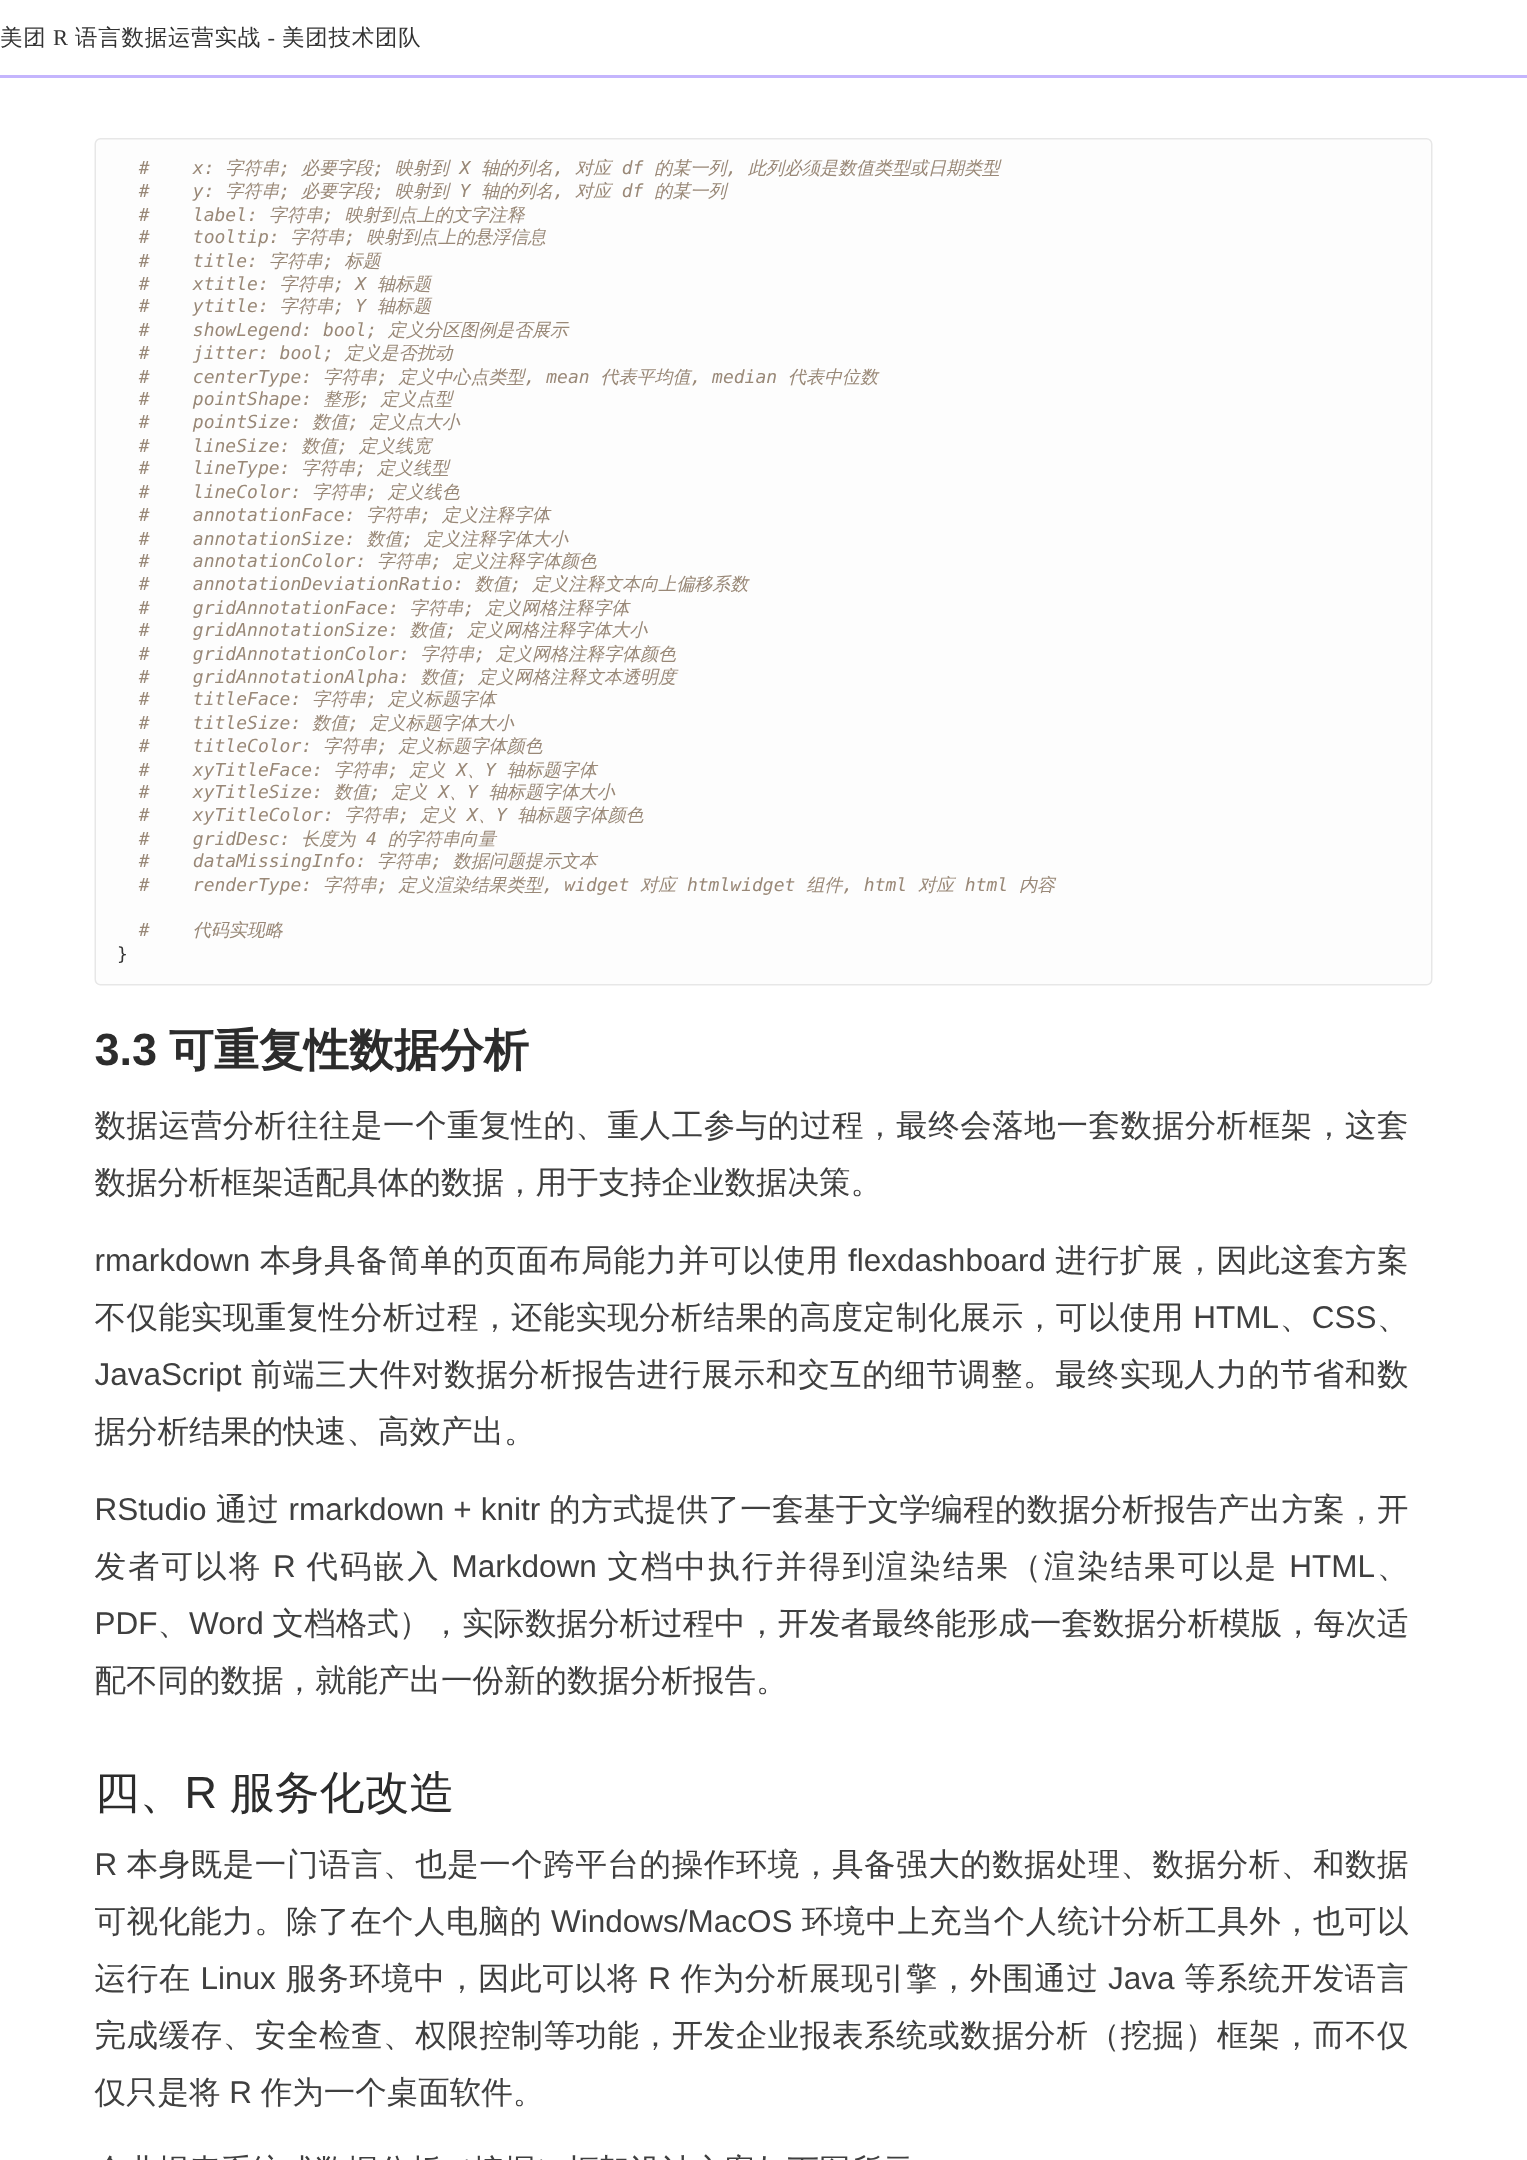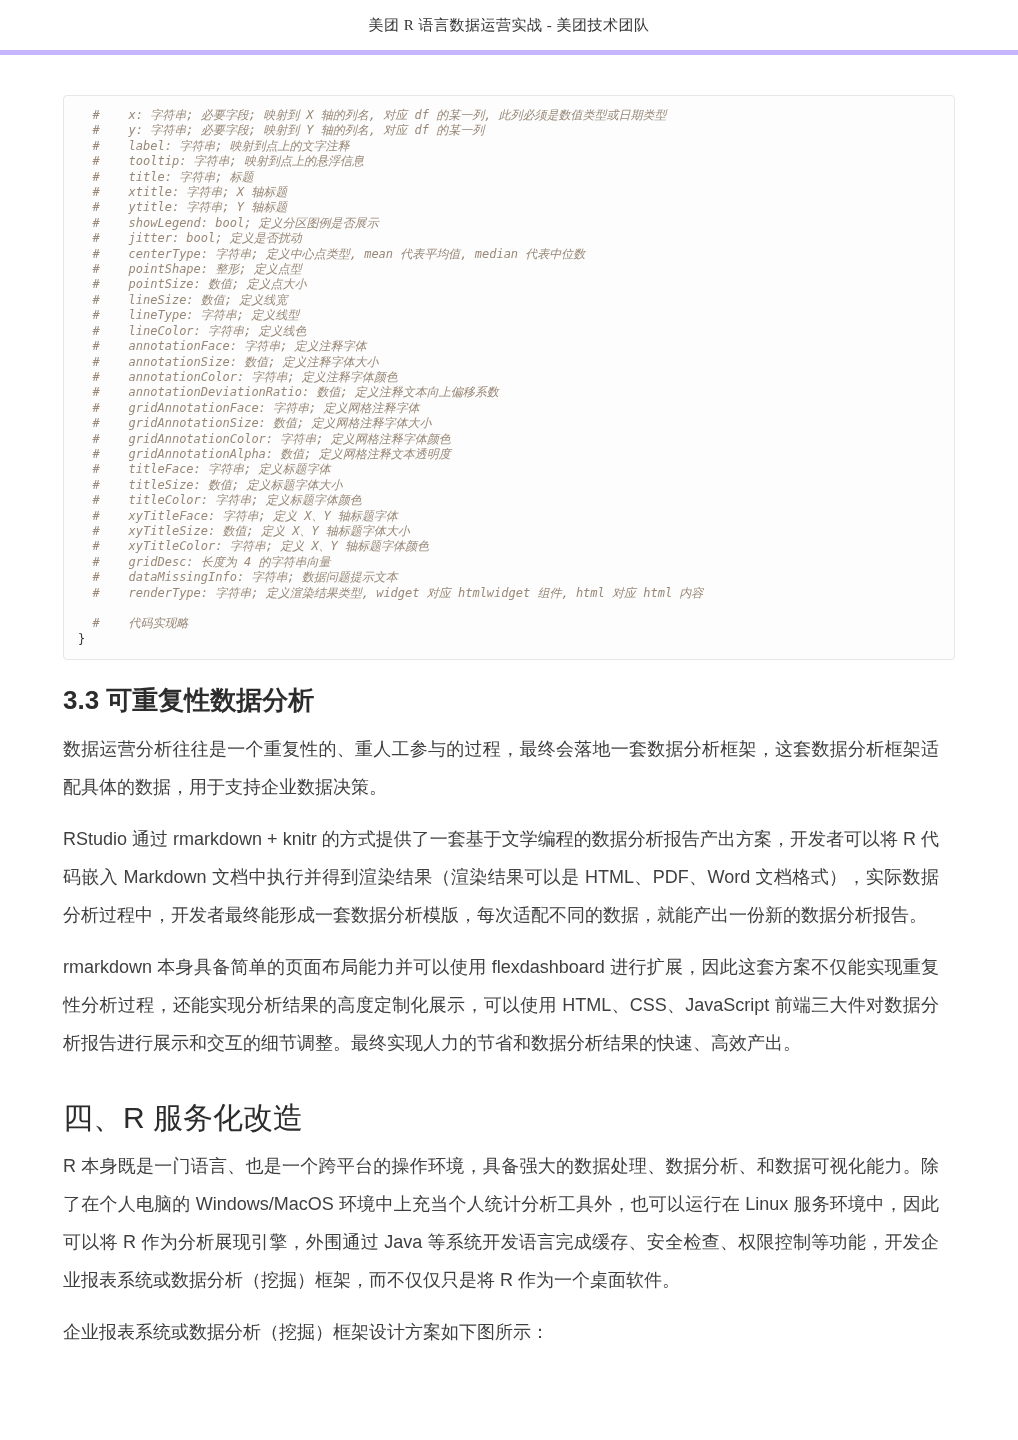--- a/index.html
+++ b/index.html
@@ -9,24 +9,24 @@
   }
   body {
     width: 1018px;
     min-height: 1440px;
     font-family: "Liberation Sans", "DejaVu Sans", sans-serif;
     color: #3f3f3f;
     -webkit-font-smoothing: antialiased;
   }
   .page-header {
     height: 50px;
-    border-bottom: 5px solid #c4b5fd;
+    border-bottom: 2px solid #c4b5fd;
     display: flex;
     align-items: center;
-    justify-content: center;
+    justify-content: flex-start;
   }
   .page-header .title {
     font-family: "Liberation Serif", "DejaVu Serif", serif;
     font-size: 15px;
     color: #333333;
     letter-spacing: 0.5px;
   }
   main {
     padding: 0 63px;
   }
@@ -53,48 +53,48 @@
     font-style: normal;
   }
   h2.section-h1 {
     font-size: 30px;
     font-weight: 400;
     color: #2c2c2c;
     margin: 36px 0 10px 0;
     line-height: 1.3;
   }
   h3.section-h2 {
-    font-size: 26px;
+    font-size: 30px;
     font-weight: 700;
     color: #2c2c2c;
     margin: 24px 0 12px 0;
     line-height: 1.3;
   }
   p.body-text {
-    font-size: 18px;
+    font-size: 21px;
     line-height: 38px;
     margin: 0 16px 14px 0;
     color: #3f3f3f;
     text-align: justify;
   }
 </style>
 </head>
 <body>
 
 <header class="page-header">
   <span class="title">美团 R 语言数据运营实战 - 美团技术团队</span>
 </header>
 
 <main>
 
   <pre class="code-block"><div><div class="code-line comment">  #    x: 字符串; 必要字段; 映射到 X 轴的列名, 对应 df 的某一列, 此列必须是数值类型或日期类型</div><div class="code-line comment">  #    y: 字符串; 必要字段; 映射到 Y 轴的列名, 对应 df 的某一列</div><div class="code-line comment">  #    label: 字符串; 映射到点上的文字注释</div><div class="code-line comment">  #    tooltip: 字符串; 映射到点上的悬浮信息</div><div class="code-line comment">  #    title: 字符串; 标题</div><div class="code-line comment">  #    xtitle: 字符串; X 轴标题</div><div class="code-line comment">  #    ytitle: 字符串; Y 轴标题</div><div class="code-line comment">  #    showLegend: bool; 定义分区图例是否展示</div><div class="code-line comment">  #    jitter: bool; 定义是否扰动</div><div class="code-line comment">  #    centerType: 字符串; 定义中心点类型, mean 代表平均值, median 代表中位数</div><div class="code-line comment">  #    pointShape: 整形; 定义点型</div><div class="code-line comment">  #    pointSize: 数值; 定义点大小</div><div class="code-line comment">  #    lineSize: 数值; 定义线宽</div><div class="code-line comment">  #    lineType: 字符串; 定义线型</div><div class="code-line comment">  #    lineColor: 字符串; 定义线色</div><div class="code-line comment">  #    annotationFace: 字符串; 定义注释字体</div><div class="code-line comment">  #    annotationSize: 数值; 定义注释字体大小</div><div class="code-line comment">  #    annotationColor: 字符串; 定义注释字体颜色</div><div class="code-line comment">  #    annotationDeviationRatio: 数值; 定义注释文本向上偏移系数</div><div class="code-line comment">  #    gridAnnotationFace: 字符串; 定义网格注释字体</div><div class="code-line comment">  #    gridAnnotationSize: 数值; 定义网格注释字体大小</div><div class="code-line comment">  #    gridAnnotationColor: 字符串; 定义网格注释字体颜色</div><div class="code-line comment">  #    gridAnnotationAlpha: 数值; 定义网格注释文本透明度</div><div class="code-line comment">  #    titleFace: 字符串; 定义标题字体</div><div class="code-line comment">  #    titleSize: 数值; 定义标题字体大小</div><div class="code-line comment">  #    titleColor: 字符串; 定义标题字体颜色</div><div class="code-line comment">  #    xyTitleFace: 字符串; 定义 X、Y 轴标题字体</div><div class="code-line comment">  #    xyTitleSize: 数值; 定义 X、Y 轴标题字体大小</div><div class="code-line comment">  #    xyTitleColor: 字符串; 定义 X、Y 轴标题字体颜色</div><div class="code-line comment">  #    gridDesc: 长度为 4 的字符串向量</div><div class="code-line comment">  #    dataMissingInfo: 字符串; 数据问题提示文本</div><div class="code-line comment">  #    renderType: 字符串; 定义渲染结果类型, widget 对应 htmlwidget 组件, html 对应 html 内容</div><div class="code-line blank">&nbsp;</div><div class="code-line comment">  #    代码实现略</div><div class="code-line plain">}</div></div></pre>
 
   <h3 class="section-h2">3.3 可重复性数据分析</h3>
   <p class="body-text">数据运营分析往往是一个重复性的、重人工参与的过程，最终会落地一套数据分析框架，这套数据分析框架适配具体的数据，用于支持企业数据决策。</p>
+  <p class="body-text">rmarkdown 本身具备简单的页面布局能力并可以使用 flexdashboard 进行扩展，因此这套方案不仅能实现重复性分析过程，还能实现分析结果的高度定制化展示，可以使用 HTML、CSS、JavaScript 前端三大件对数据分析报告进行展示和交互的细节调整。最终实现人力的节省和数据分析结果的快速、高效产出。</p>
   <p class="body-text">RStudio 通过 rmarkdown + knitr 的方式提供了一套基于文学编程的数据分析报告产出方案，开发者可以将 R 代码嵌入 Markdown 文档中执行并得到渲染结果（渲染结果可以是 HTML、PDF、Word 文档格式），实际数据分析过程中，开发者最终能形成一套数据分析模版，每次适配不同的数据，就能产出一份新的数据分析报告。</p>
-  <p class="body-text">rmarkdown 本身具备简单的页面布局能力并可以使用 flexdashboard 进行扩展，因此这套方案不仅能实现重复性分析过程，还能实现分析结果的高度定制化展示，可以使用 HTML、CSS、JavaScript 前端三大件对数据分析报告进行展示和交互的细节调整。最终实现人力的节省和数据分析结果的快速、高效产出。</p>
 
   <h2 class="section-h1">四、R 服务化改造</h2>
 
   <p class="body-text">R 本身既是一门语言、也是一个跨平台的操作环境，具备强大的数据处理、数据分析、和数据可视化能力。除了在个人电脑的 Windows/MacOS 环境中上充当个人统计分析工具外，也可以运行在 Linux 服务环境中，因此可以将 R 作为分析展现引擎，外围通过 Java 等系统开发语言完成缓存、安全检查、权限控制等功能，开发企业报表系统或数据分析（挖掘）框架，而不仅仅只是将 R 作为一个桌面软件。</p>
   <p class="body-text">企业报表系统或数据分析（挖掘）框架设计方案如下图所示：</p>
 
 </main>
 
 </body></html>

